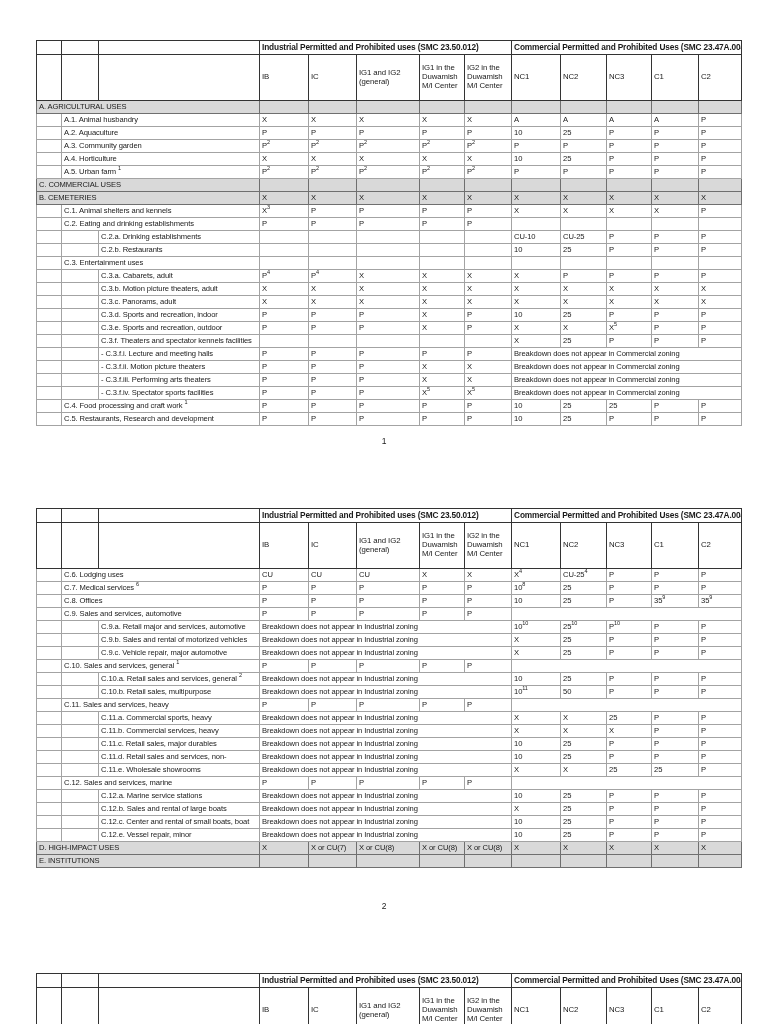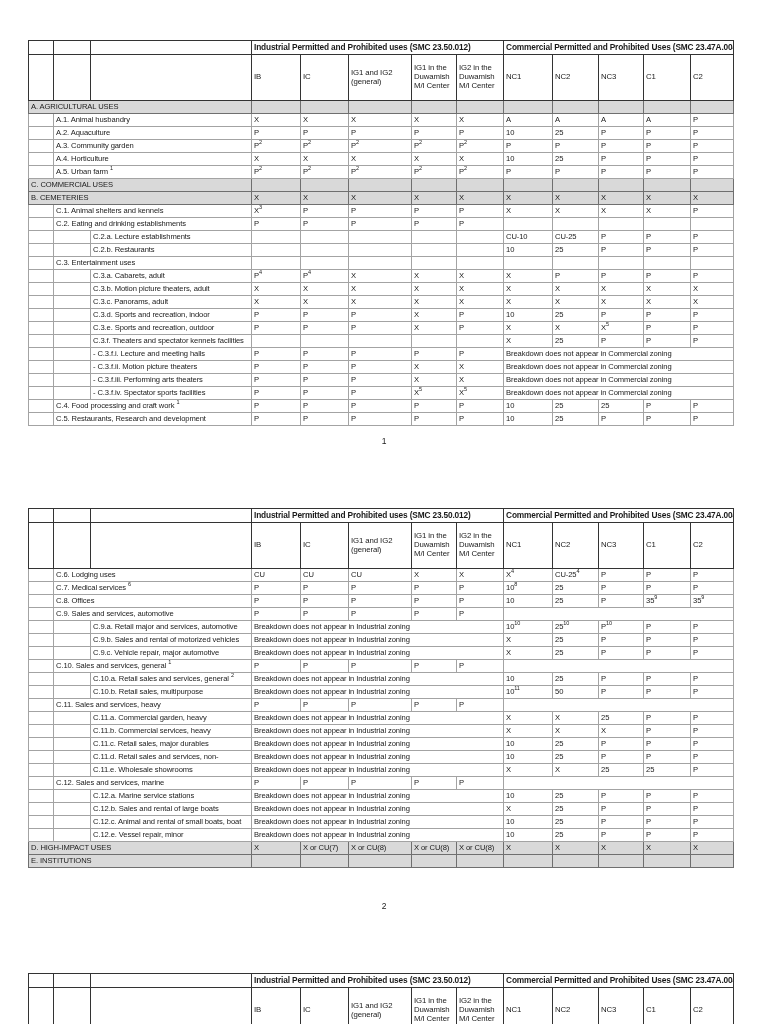--- a/index.html
+++ b/index.html
@@ -1,21 +1,21 @@
 <!DOCTYPE html>
 <html><head>
 <meta charset="utf-8">
 <style>
   html,body{margin:0;padding:0;}
   body{
     width:768px;height:1024px;background:#ffffff;position:relative;
     font-family:"Liberation Sans",sans-serif;color:#1a1a1a;overflow:hidden;
   }
   .doc-page{position:absolute;left:0;width:768px;}
-  .tbl-wrap{position:absolute;left:28px;}
+  .tbl-wrap{position:absolute;left:36px;}
   table.zoning{
     border-collapse:collapse;table-layout:fixed;width:705px;
     font-size:7.6px;letter-spacing:-0.1px;line-height:1.15;
   }
   table.zoning td, table.zoning th{
     border:1px solid #a3a3a3;padding:1px 2px;height:13px;
     vertical-align:middle;text-align:left;overflow:hidden;white-space:nowrap;
     box-sizing:border-box;font-weight:normal;
   }
   table.zoning thead td, table.zoning thead th{border-color:#333333;}
@@ -214,21 +214,21 @@
             <td class="val">P</td>
             <td class="val"></td>
             <td class="val"></td>
             <td class="val"></td>
             <td class="val"></td>
             <td class="val"></td>
           </tr>
           <tr>
             <td></td>
             <td></td>
-            <td class="label">C.2.a. Lecture establishments</td>
+            <td class="label">C.2.a. Drinking establishments</td>
             <td class="val"></td>
             <td class="val"></td>
             <td class="val"></td>
             <td class="val"></td>
             <td class="val"></td>
             <td class="val">CU-10</td>
             <td class="val">CU-25</td>
             <td class="val">P</td>
             <td class="val">P</td>
             <td class="val">P</td>
@@ -596,21 +596,21 @@
             <td class="val">P</td>
             <td class="val">P</td>
             <td class="val">P</td>
             <td class="val">P</td>
             <td class="val">P</td>
             <td class="spanc" colspan="5"></td>
           </tr>
           <tr>
             <td></td>
             <td></td>
-            <td class="label">C.11.a. Commercial garden, heavy</td>
+            <td class="label">C.11.a. Commercial sports, heavy</td>
             <td class="spanc" colspan="5">Breakdown does not appear in Industrial zoning</td>
             <td class="val">X</td>
             <td class="val">X</td>
             <td class="val">25</td>
             <td class="val">P</td>
             <td class="val">P</td>
           </tr>
           <tr>
             <td></td>
             <td></td>
@@ -683,21 +683,21 @@
             <td class="spanc" colspan="5">Breakdown does not appear in Industrial zoning</td>
             <td class="val">X</td>
             <td class="val">25</td>
             <td class="val">P</td>
             <td class="val">P</td>
             <td class="val">P</td>
           </tr>
           <tr>
             <td></td>
             <td></td>
-            <td class="label">C.12.c. Animal and rental of small boats, boat</td>
+            <td class="label">C.12.c. Center and rental of small boats, boat</td>
             <td class="spanc" colspan="5">Breakdown does not appear in Industrial zoning</td>
             <td class="val">10</td>
             <td class="val">25</td>
             <td class="val">P</td>
             <td class="val">P</td>
             <td class="val">P</td>
           </tr>
           <tr>
             <td></td>
             <td></td>

